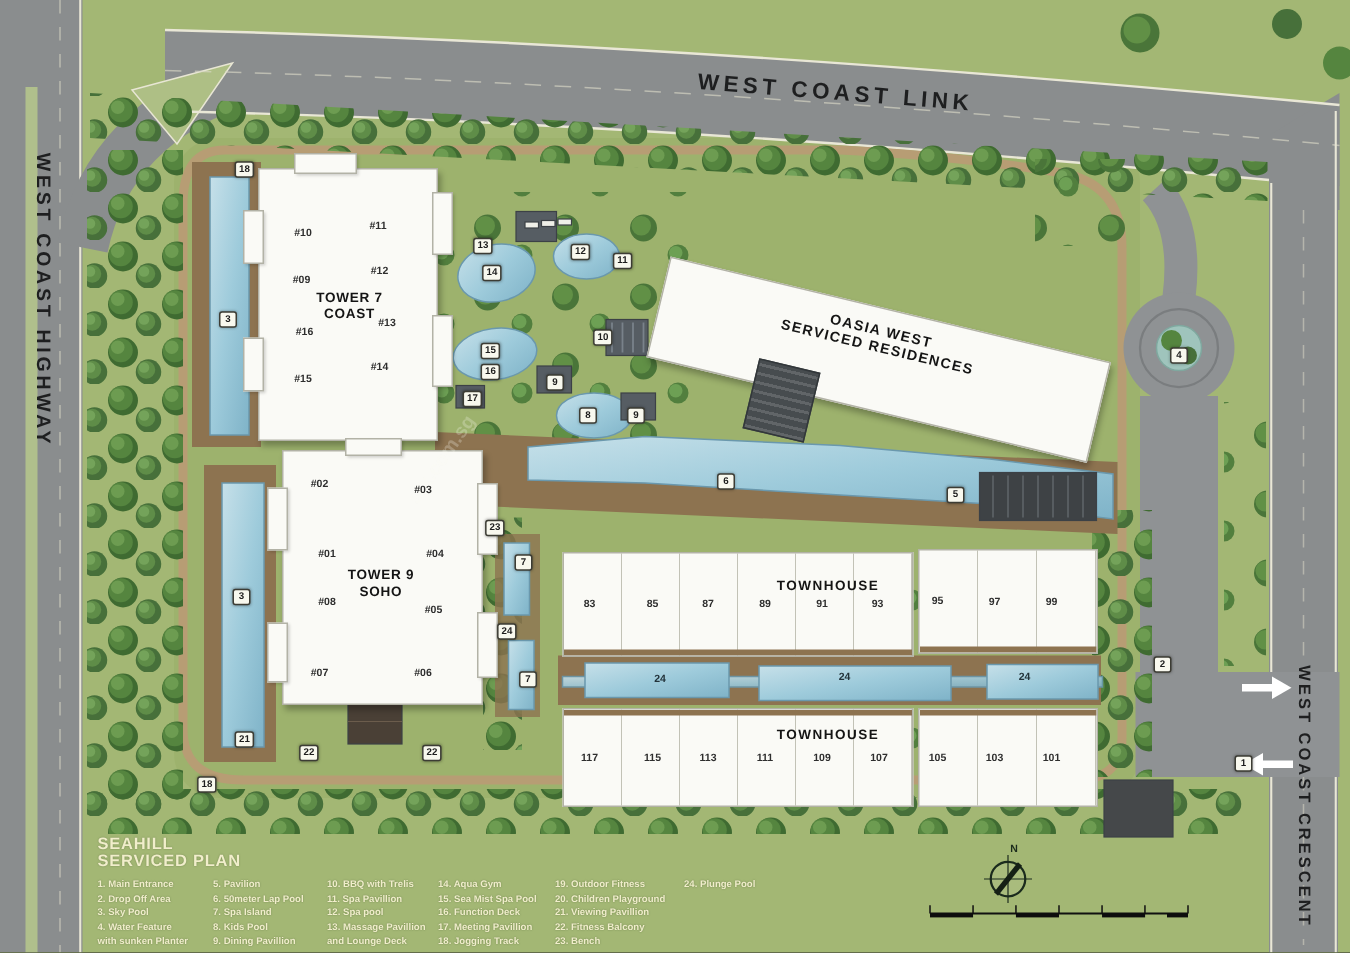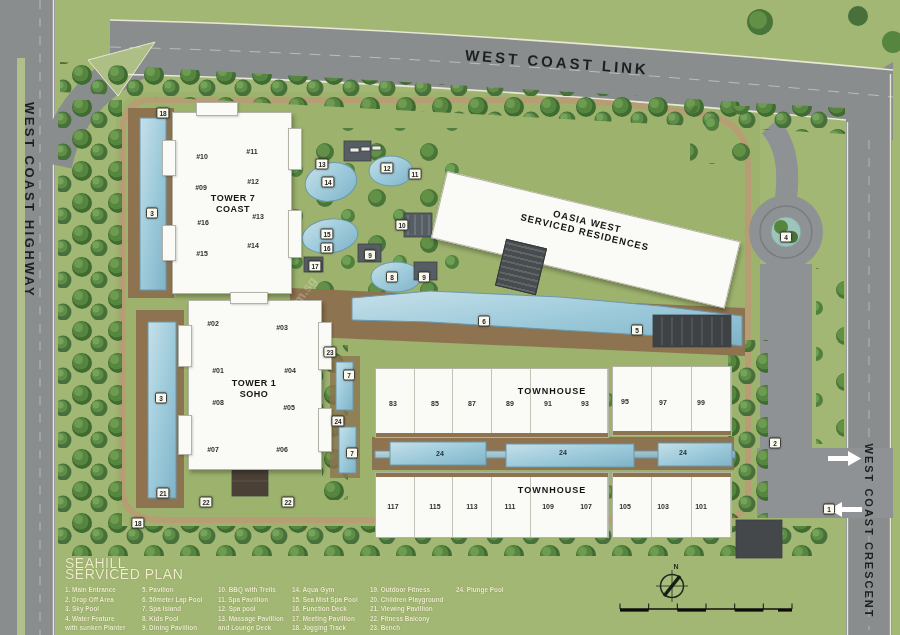--- a/index.html
+++ b/index.html
@@ -18,21 +18,21 @@
         color:#2e2e2e;white-space:nowrap;z-index:40;}
   .bl{position:absolute;transform:translate(-50%,-50%);text-align:center;font-weight:bold;
       color:#141414;white-space:nowrap;line-height:1.2;z-index:40;}
   .badge{position:absolute;transform:translate(-50%,-50%);background:#f8f8ee;border:1px solid #3c3c34;
          border-radius:2px;font-weight:bold;font-size:6.5px;line-height:9px;padding:0 2px;
          color:#1d1d1d;text-align:center;min-width:6px;z-index:45;box-shadow:0 0 2px rgba(0,0,0,.35);}
   .poolnum{position:absolute;transform:translate(-50%,-50%);font-weight:bold;font-size:7px;color:#23333a;z-index:42;}
   .roadlbl{position:absolute;font-weight:bold;color:#1e1f20;white-space:nowrap;z-index:50;}
   .leg{position:absolute;color:#f1eecb;font-size:6.4px;font-weight:bold;line-height:9.6px;
        white-space:nowrap;z-index:50;text-shadow:0 0 1px rgba(60,80,40,.6);}
-  .legtitle{position:absolute;color:#f1eecb;font-size:14px;font-weight:normal;line-height:11px;
+  .legtitle{position:absolute;color:#f1eecb;font-size:11px;font-weight:bold;line-height:11px;
        letter-spacing:.5px;z-index:50;white-space:nowrap;text-shadow:0 0 1px rgba(60,80,40,.6);}
   .wm{position:absolute;color:rgba(250,250,245,.25);font-weight:bold;z-index:35;white-space:nowrap;}
   .dark{position:absolute;z-index:30;}
 </style>
 </head>
 <body>
 
 <div id="stage">
 
   <svg class="abs" width="900" height="635" viewBox="0 0 900 635" style="left:0;top:0;z-index:1;">
@@ -185,21 +185,21 @@
 
   <div class="roadlbl" style="left:557px;top:62px;transform:translate(-50%,-50%) rotate(4.5deg);font-size:15px;letter-spacing:3px;">WEST COAST LINK</div>
   <div class="roadlbl" style="left:29px;top:200px;transform:translate(-50%,-50%) rotate(90deg);font-size:13px;letter-spacing:2.5px;">WEST COAST HIGHWAY</div>
   <div class="roadlbl" style="left:869px;top:531px;transform:translate(-50%,-50%) rotate(90deg);font-size:11px;letter-spacing:2px;">WEST COAST CRESCENT</div>
 
   <div class="bl" style="left:233px;top:204px;font-size:9px;letter-spacing:.5px;">
     <div>TOWER 7</div>
       <div>COAST</div>
   </div>
   <div class="bl" style="left:254px;top:389px;font-size:9px;letter-spacing:.5px;">
-    <div>TOWER 1</div>
+    <div>TOWER 9</div>
       <div>SOHO</div>
   </div>
   <div class="bl" style="left:586px;top:227px;font-size:9.5px;letter-spacing:1px;transform:translate(-50%,-50%) rotate(13.5deg);">
     <div>OASIA WEST</div>
       <div>SERVICED RESIDENCES</div>
   </div>
   <div class="bl" style="left:552px;top:391px;font-size:9px;letter-spacing:1px;">TOWNHOUSE</div>
   <div class="bl" style="left:552px;top:490px;font-size:9px;letter-spacing:1px;">TOWNHOUSE</div>
 
   <div class="unit" style="left:202px;top:156px;">#10</div>

